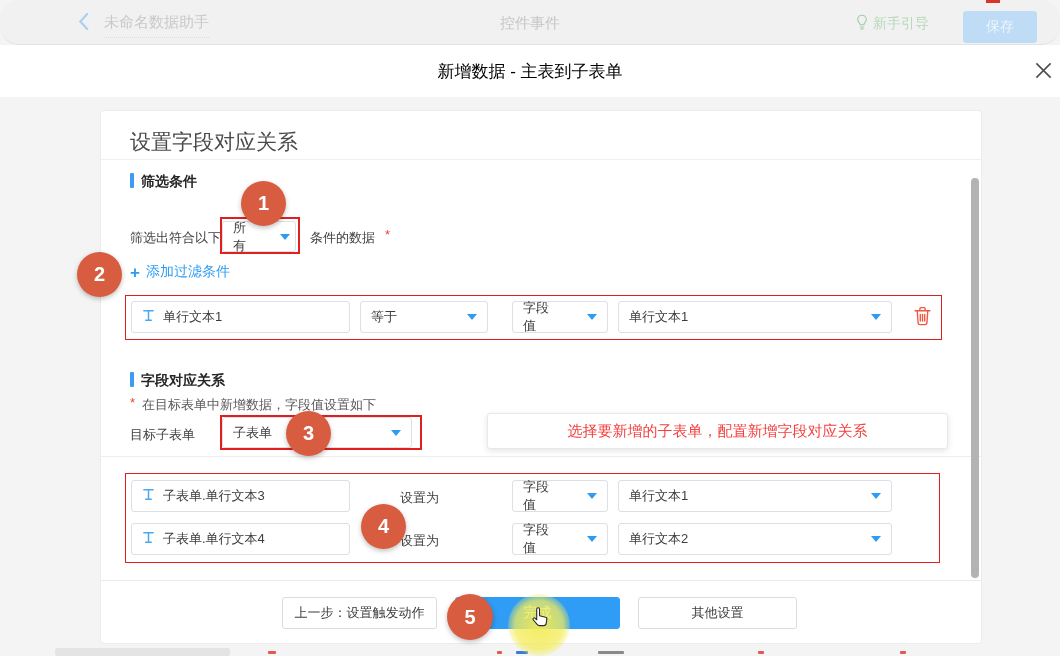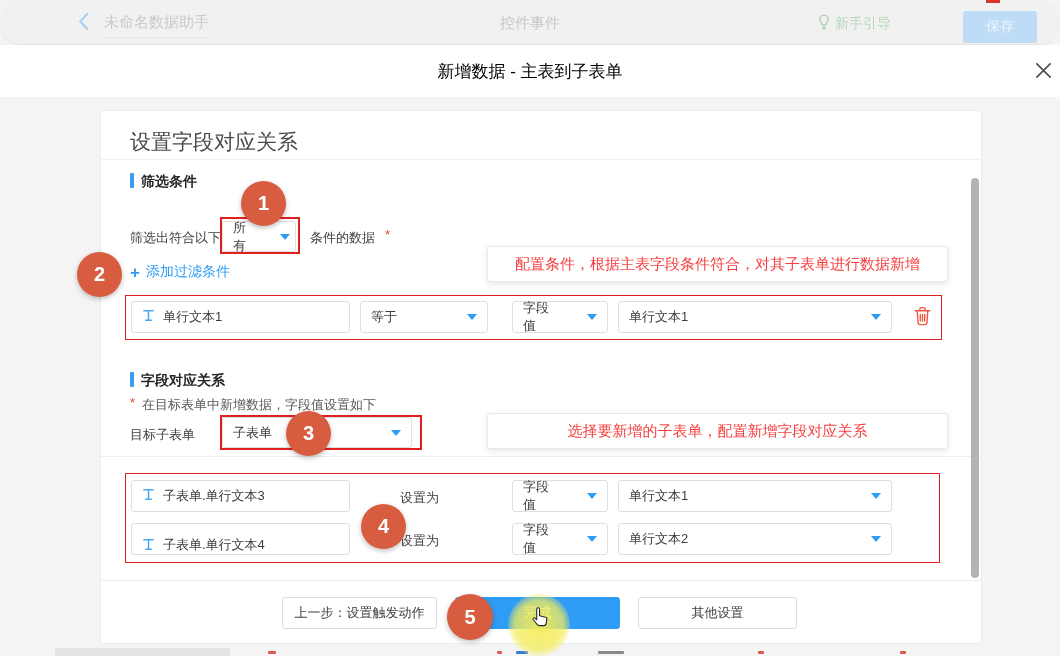--- a/index.html
+++ b/index.html
@@ -81,21 +81,21 @@
   <div class="abs topbar">
     <div class="abs" style="left:78px; top:13px;">
       <span>
         <svg viewBox="0 0 10 16" width="11" height="17">
             <path d="M8.5 1L2 8l6.5 7" stroke="#abcfef" stroke-width="2" fill="none" stroke-linecap="round"></path>
           </svg>
       </span>
     </div>
     <div class="abs topbar-title" style="left:104px; top:13px;">未命名数据助手</div>
     <div class="abs topbar-center">控件事件</div>
-    <div class="abs guide" style="left:818px; top:14px;">
+    <div class="abs guide" style="left:856px; top:14px;">
       <span>
         <svg viewBox="0 0 14 19" width="12" height="17">
             <path d="M7 1a5 5 0 0 1 5 5c0 2-1 3.1-2 4.2-.5.6-.8 1.3-.8 2H4.8c0-.7-.3-1.4-.8-2C3 9.1 2 8 2 6a5 5 0 0 1 5-5z" fill="none" stroke="#9fcda4" stroke-width="1.3"></path>
             <path d="M5 14.8h4M5.8 17h2.4" stroke="#9fcda4" stroke-width="1.3" stroke-linecap="round"></path>
           </svg>
       </span>
       <span>新手引导</span>
     </div>
     <div class="abs save-btn" style="left:963px; top:11px;">保存</div>
   </div>
@@ -129,21 +129,20 @@
   <div class="abs req" style="left:385px; top:227px;">*</div>
 
   <div class="abs badge" style="left:241px; top:181px;">1</div>
   <div class="abs badge" style="left:77px; top:252px;">2</div>
 
   <div class="abs link" style="left:130px; top:263px;">
     <span class="plus">+</span>
     <span>添加过滤条件</span>
   </div>
 
-  <div class="abs tooltip" style="left:487px; top:246px; width:461px; height:36px;">配置条件，根据主表字段条件符合，对其子表单进行数据新增</div>
 
   <div class="abs red-rect" style="left:125px; top:295px; width:817px; height:45px;"></div>
   <div class="abs fieldbox" style="left:131px; top:301px; width:219px;">
     <span>
       <svg viewBox="0 0 14 14" width="13" height="13">
           <path d="M2 2h10M7 2v10M4 12h6" stroke="#4aa8f0" stroke-width="1.6" fill="none" stroke-linecap="round"></path>
         </svg>
     </span>
     <span>单行文本1</span>
   </div>
@@ -196,21 +195,21 @@
   <div class="abs" style="left:400px; top:489px;">设置为</div>
   <div class="abs sel" style="left:512px; top:480px; width:96px;">
     <span>字段值</span>
     <span class="caret"></span>
   </div>
   <div class="abs sel" style="left:618px; top:480px; width:274px;">
     <span>单行文本1</span>
     <span class="caret"></span>
   </div>
 
-  <div class="abs fieldbox" style="left:131px; top:523px; width:219px;align-items:flex-end;">
+  <div class="abs fieldbox" style="left:131px; top:523px; width:219px;">
     <span>
       <svg viewBox="0 0 14 14" width="13" height="13">
           <path d="M2 2h10M7 2v10M4 12h6" stroke="#4aa8f0" stroke-width="1.6" fill="none" stroke-linecap="round"></path>
         </svg>
     </span>
     <span>子表单.单行文本4</span>
   </div>
   <div class="abs" style="left:400px; top:532px;">设置为</div>
   <div class="abs sel" style="left:512px; top:523px; width:96px;">
     <span>字段值</span>

